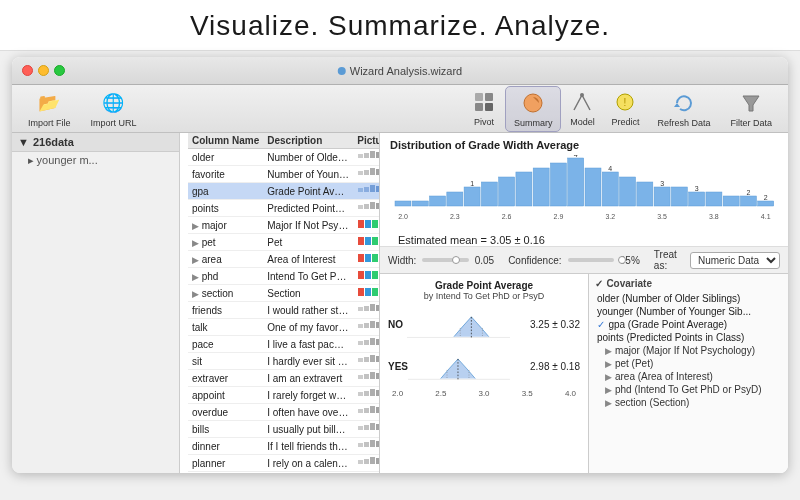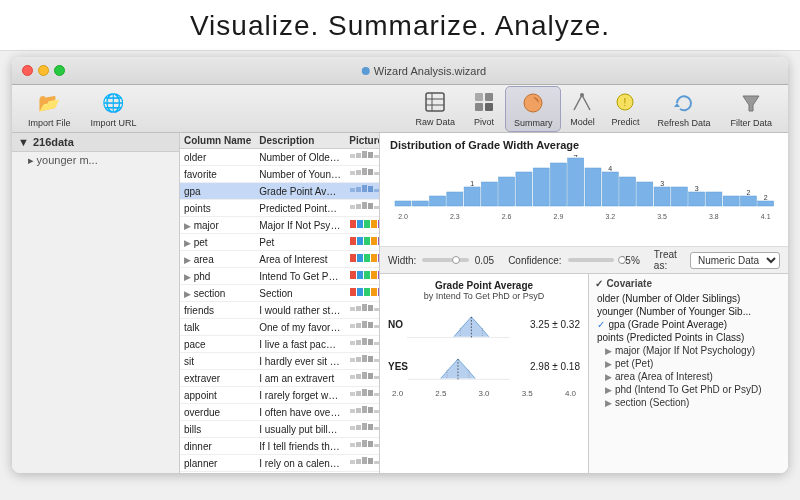--- a/index.html
+++ b/index.html
@@ -60,21 +60,20 @@
     .tl-green { background: #28c840; border: 1px solid #1aab29; }
     .title-bar-title {
       position: absolute;
       left: 50%;
       transform: translateX(-50%);
       font-size: 11px;
       color: #444;
       display: flex;
       align-items: center;
       gap: 4px;
-      margin-left: 24px;
     }
     .title-dot {
       width: 8px;
       height: 8px;
       background: #5b9bd5;
       border-radius: 50%;
     }
 
     
     .toolbar {
@@ -156,20 +155,21 @@
       color: #555;
     }
 
     
     .data-panel {
       width: 200px;
       background: white;
       border-right: 1px solid #ccc;
       overflow-y: auto;
       flex-shrink: 0;
+      padding-left: 8px;
     }
     .data-table {
       width: 100%;
       border-collapse: collapse;
       font-size: 10px;
     }
     .data-table th {
       background: #e8e8e8;
       padding: 2px 4px;
       text-align: left;
@@ -364,31 +364,20 @@
       <div class="toolbar-btn">
         <div class="toolbar-icon">📂</div>
         <span>Import File</span>
       </div>
       <div class="toolbar-btn">
         <div class="toolbar-icon">🌐</div>
         <span>Import URL</span>
       </div>
     </div>
     <div class="toolbar-section">
-      <div class="toolbar-btn">
-        <div class="toolbar-icon">
-          <svg width="22" height="22" viewBox="0 0 22 22">
-              <rect x="2" y="2" width="18" height="18" rx="2" fill="none" stroke="#555" stroke-width="1.5"></rect>
-              <line x1="2" y1="8" x2="20" y2="8" stroke="#555" stroke-width="1"></line>
-              <line x1="2" y1="14" x2="20" y2="14" stroke="#555" stroke-width="1"></line>
-              <line x1="8" y1="2" x2="8" y2="20" stroke="#555" stroke-width="1"></line>
-            </svg>
-        </div>
-        <span>Raw Data</span>
-      </div>
       <div class="toolbar-btn">
         <div class="toolbar-icon">
           <svg width="22" height="22" viewBox="0 0 22 22">
               <rect x="2" y="2" width="8" height="8" rx="1" fill="#aaa"></rect>
               <rect x="12" y="2" width="8" height="8" rx="1" fill="#888"></rect>
               <rect x="2" y="12" width="8" height="8" rx="1" fill="#888"></rect>
               <rect x="12" y="12" width="8" height="8" rx="1" fill="#666"></rect>
             </svg>
         </div>
         <span>Pivot</span>
@@ -731,20 +720,21 @@
             <text x="319.90909090909093" y="64" font-size="7" text-anchor="middle" fill="#555">3.8</text>
             <rect x="329.1818181818182" y="41" width="16" height="10" fill="#7bb3e8" stroke="#5b9bd5" stroke-width="0.5"></rect>
             <rect x="346.4545454545455" y="41" width="16" height="10" fill="#7bb3e8" stroke="#5b9bd5" stroke-width="0.5"></rect>
             <text x="354.4545454545455" y="40" font-size="7" text-anchor="middle" fill="#333">2</text>
             <rect x="363.72727272727275" y="46" width="16" height="5" fill="#7bb3e8" stroke="#5b9bd5" stroke-width="0.5"></rect>
             <text x="371.72727272727275" y="45" font-size="7" text-anchor="middle" fill="#333">2</text>
             <text x="371.72727272727275" y="64" font-size="7" text-anchor="middle" fill="#555">4.1</text>
           </svg>
 
         
+        <div class="est-mean">Estimated mean = 3.05 ± 0.16</div>
 
         
         
 
       </div>
 
       <div class="controls-bar">
         <span>Width:</span>
         <div class="slider-track">
           <div class="slider-thumb"></div>

